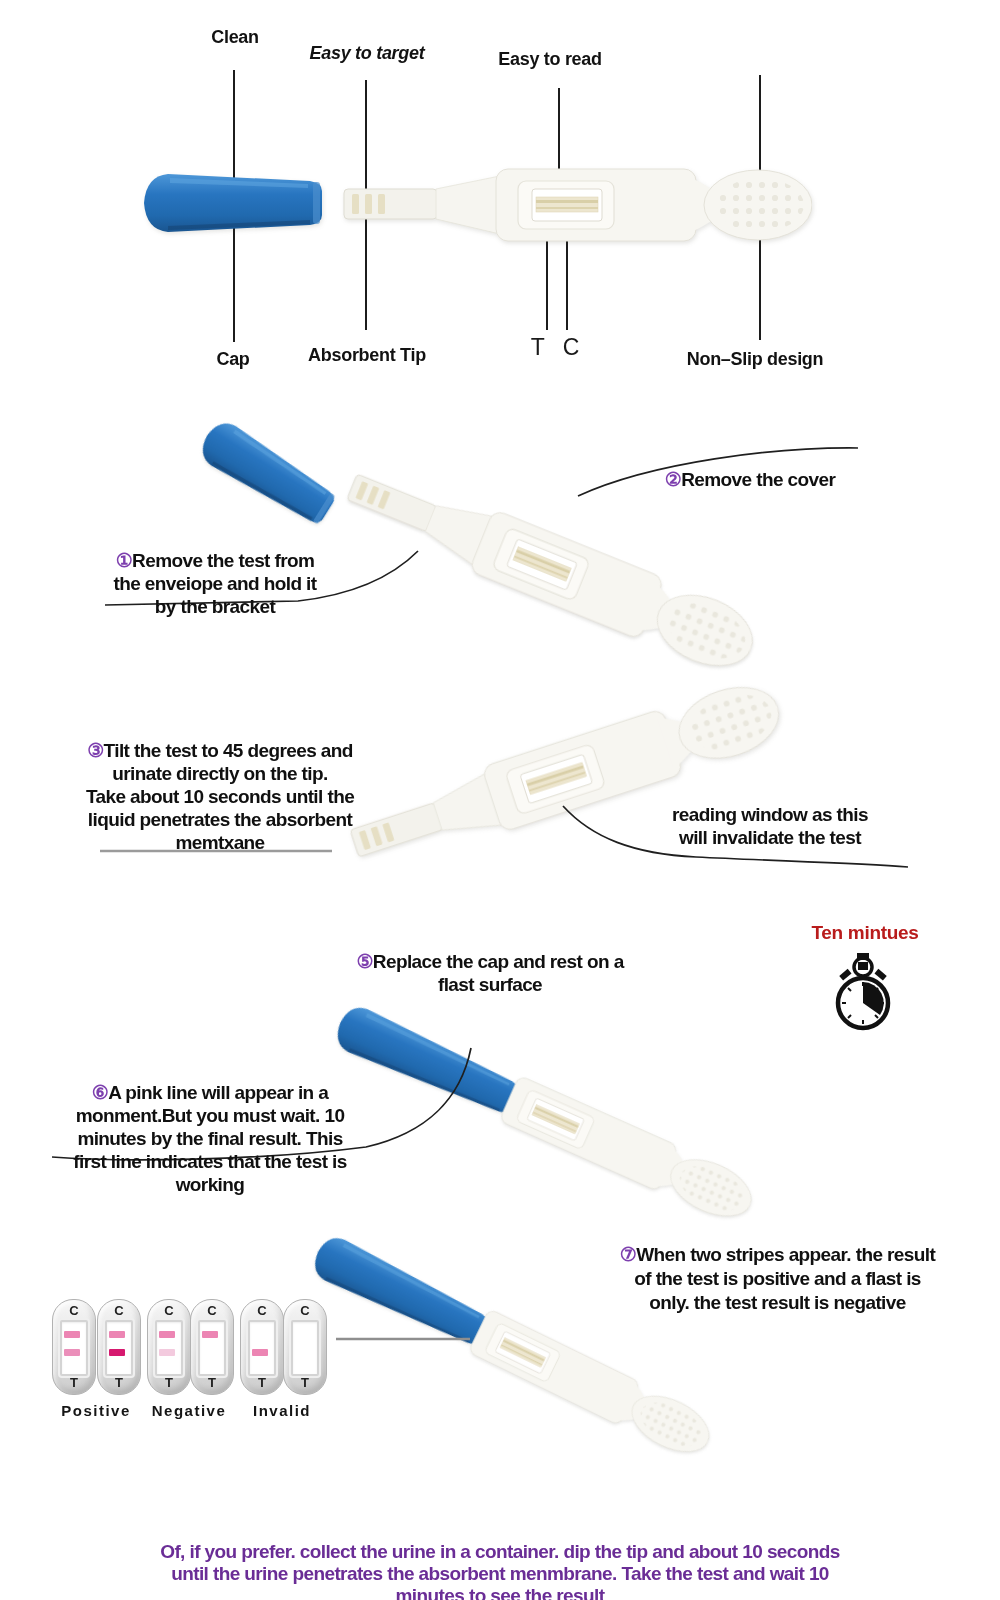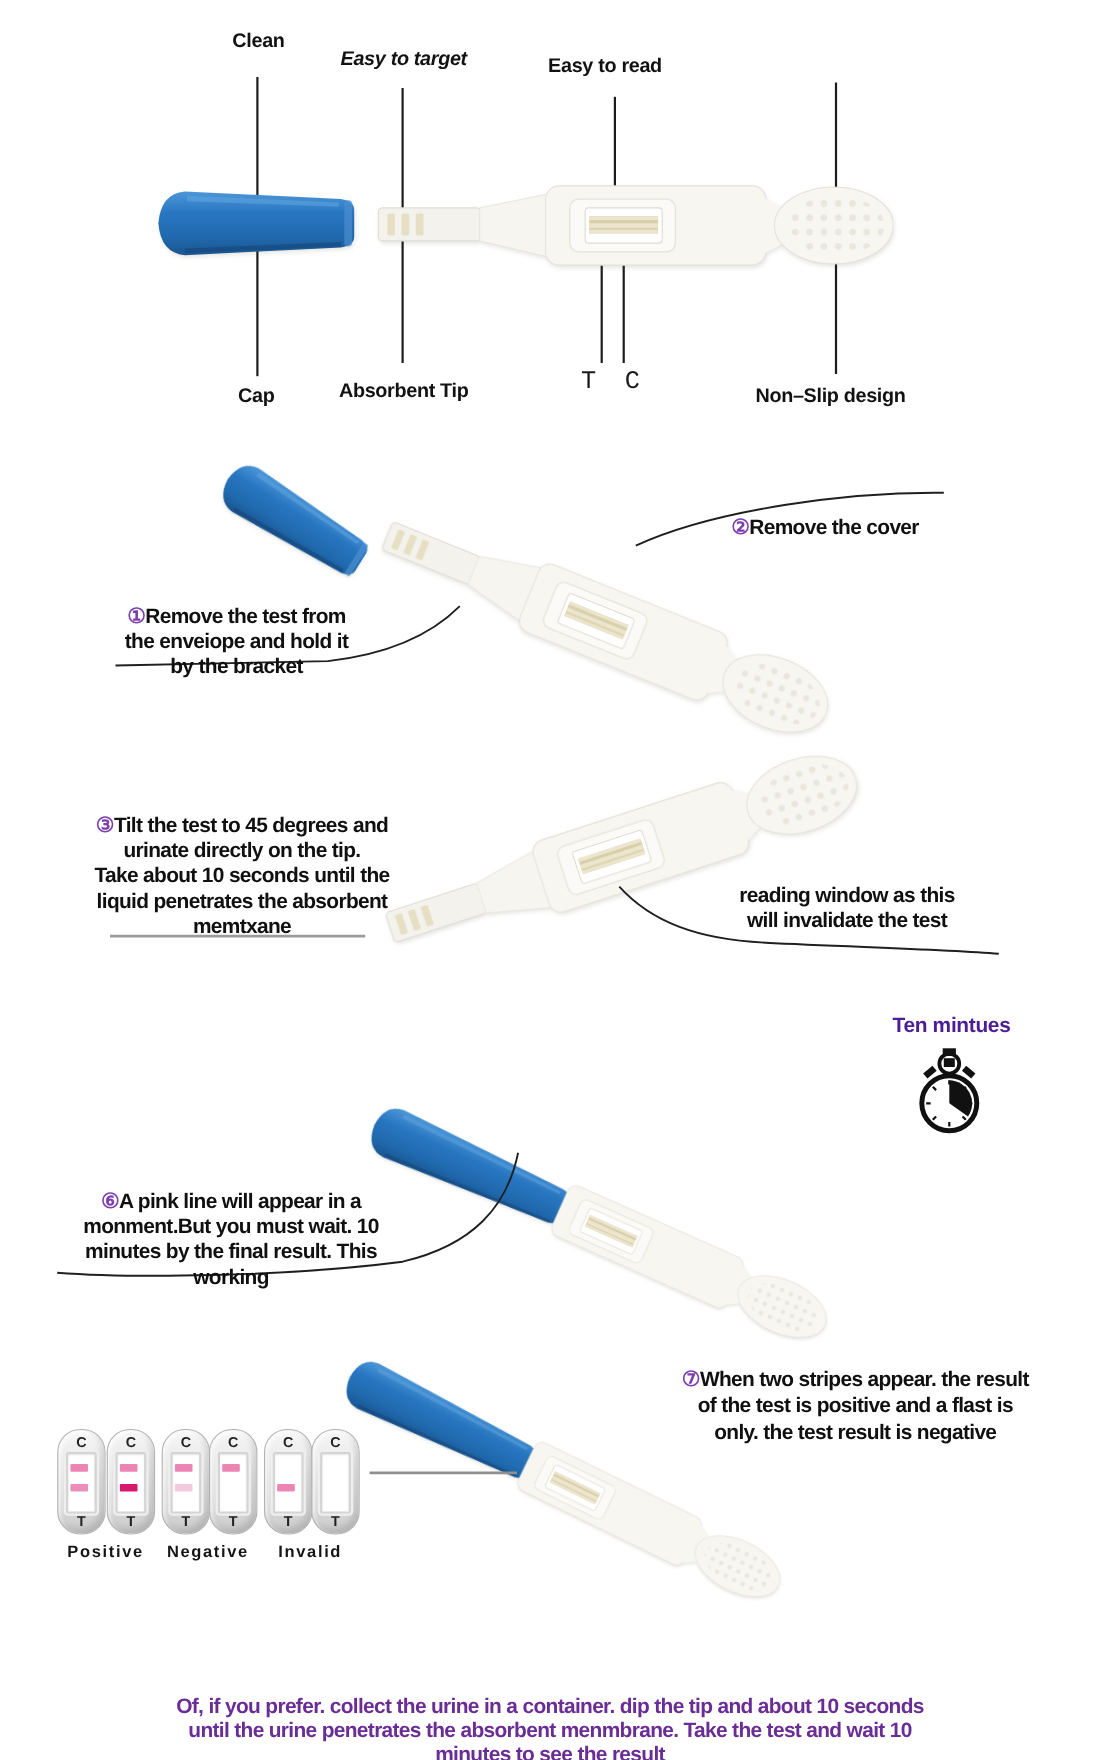--- a/index.html
+++ b/index.html
@@ -11,32 +11,32 @@
             color:#121212;letter-spacing:-0.3px;}
   .step{position:absolute;text-align:center;font-weight:bold;font-size:19px;line-height:23px;
         color:#101010;letter-spacing:-0.6px;}
   .step .badge{color:#7d3fae;font-weight:bold;}
   #lb-clean{left:165px;top:26px;width:140px;}
   #lb-target{left:277px;top:42px;width:180px;font-style:italic;}
   #lb-read{left:460px;top:48px;width:180px;}
   #lb-hold{left:665px;top:30px;width:190px;}
   #lb-cap{left:158px;top:348px;width:150px;}
   #lb-abs{left:277px;top:344px;width:180px;}
-  #lb-tc{left:518px;top:334px;width:80px;font-family:Liberation Mono, monospace;font-weight:normal;
+  #lb-tc{left:518px;top:334px;width:80px;font-family:Liberation Sans, sans-serif;font-weight:normal;
          font-size:23px;letter-spacing:6px;text-align:center;position:absolute;color:#1a1a1a;}
   #lb-nonslip{left:655px;top:348px;width:200px;}
   #s1{left:85px;top:549px;width:260px;}
   #s2{left:630px;top:468px;width:240px;}
   #s3{left:55px;top:739px;width:330px;}
   #s4{left:620px;top:803px;width:300px;}
   #s5{left:320px;top:950px;width:340px;}
   #s6{left:45px;top:1081px;width:330px;}
   #s7{left:585px;top:1243px;width:385px;line-height:24px;}
   #timer-label{position:absolute;left:790px;top:922px;width:150px;text-align:center;
-               font-weight:bold;font-size:19px;color:#4c1d95;letter-spacing:-0.3px;}
+               font-weight:bold;font-size:19px;color:#b91c1c;letter-spacing:-0.3px;}
   #footer{position:absolute;left:60px;top:1541px;width:880px;text-align:center;font-weight:bold;
           font-size:19px;line-height:22px;color:#6a2d96;letter-spacing:-0.6px;}
 
   
   .cline{position:absolute;width:2px;background:#1c1c1c;}
   .cdot{position:absolute;width:7px;height:7px;border-radius:50%;background:#0c0c0c;}
   .overlay{position:absolute;left:0;top:0;pointer-events:none;}
 
   
   .dev{position:absolute;transform-origin:0 50%;
@@ -202,25 +202,30 @@
     <div>Take about 10 seconds until the</div>
     <div>liquid penetrates the absorbent</div>
     <div>memtxane</div>
   </div>
 
   <div class="step" id="s4">
     <div>reading window as this</div>
     <div>will invalidate the test</div>
   </div>
 
+  <div class="step" id="s5">
+    <div><span class="badge">⑤</span><span>Replace the cap and rest on a</span></div>
+    <div>flast surface</div>
+  </div>
 
   <div class="step" id="s6">
     <div><span class="badge">⑥</span><span>A pink line will appear in a</span></div>
     <div>monment.But you must wait. 10</div>
     <div>minutes by the final result. This</div>
+    <div>first line indicates that the test is</div>
     <div>working</div>
   </div>
 
   <div class="step" id="s7">
     <div><span class="badge">⑦</span><span>When two stripes appear. the result</span></div>
     <div>of the test is positive and a flast is</div>
     <div>only. the test result is negative</div>
   </div>
 
   <div id="timer-label">Ten mintues</div>

